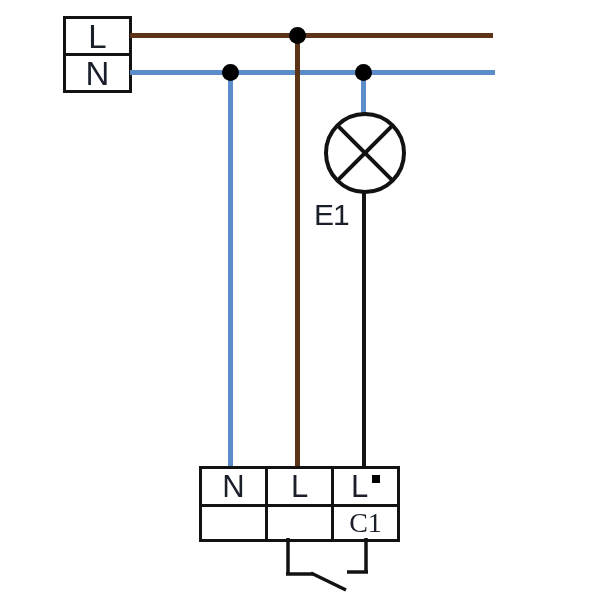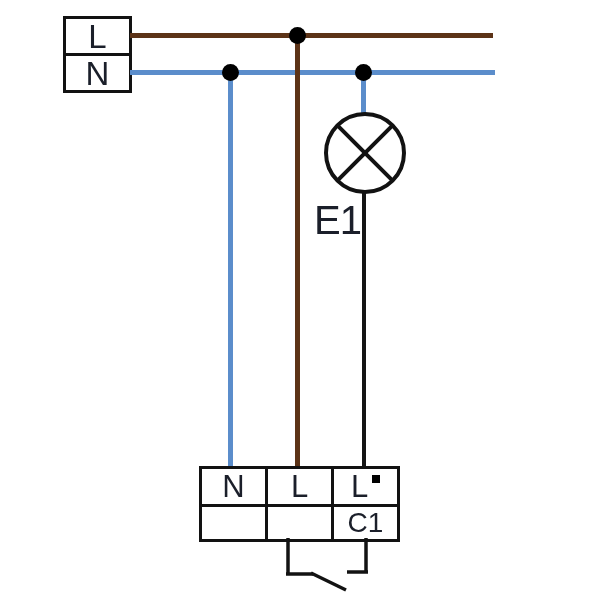--- a/index.html
+++ b/index.html
@@ -33,33 +33,33 @@
   .neutral-v-lamp{left:361px;top:74px;width:5px;height:41px;}
   .switched-v{left:362px;top:192px;width:4px;height:274px;}
   
   .dot{position:absolute;width:17px;height:17px;border-radius:50%;background:#000;}
   .dot-live{left:289px;top:27px;}
   .dot-neutral-1{left:222px;top:64px;}
   .dot-neutral-2{left:355px;top:64px;}
   
   .lamp-svg{left:322px;top:110px;width:86px;height:86px;}
   .lamp-svg circle,.lamp-svg line{stroke:var(--line-color);fill:none;}
-  .lamp-label{left:314px;top:200px;font-size:40px;line-height:1;color:var(--label-color);letter-spacing:-1px;}
+  .lamp-label{left:314px;top:200px;font-size:30px;line-height:1;color:var(--label-color);letter-spacing:-1px;}
   
   .tblock{
     left:199px;top:466px;width:201px;height:76px;box-sizing:border-box;
     background:var(--line-color);display:grid;
     grid-template-columns:1fr 1fr 1fr;grid-template-rows:35px 1fr;
     gap:3px;padding:3px;
   }
   .tcell{
     background:#fff;display:flex;align-items:center;justify-content:center;
     font-size:31px;line-height:1;color:var(--label-color);position:relative;
   }
-  .tcell .c1{font-size:28px;}
+  .tcell .c1{font-size:28px;font-family:Liberation Serif, serif;}
   .lout-marker{
     display:inline-block;width:8px;height:8px;background:#000;
     margin-left:4px;margin-bottom:16px;
   }
   
   .switch-svg{left:280px;top:538px;width:100px;height:60px;}
   .switch-svg line{stroke:var(--line-color);}
 </style>
 </head>
 <body>

